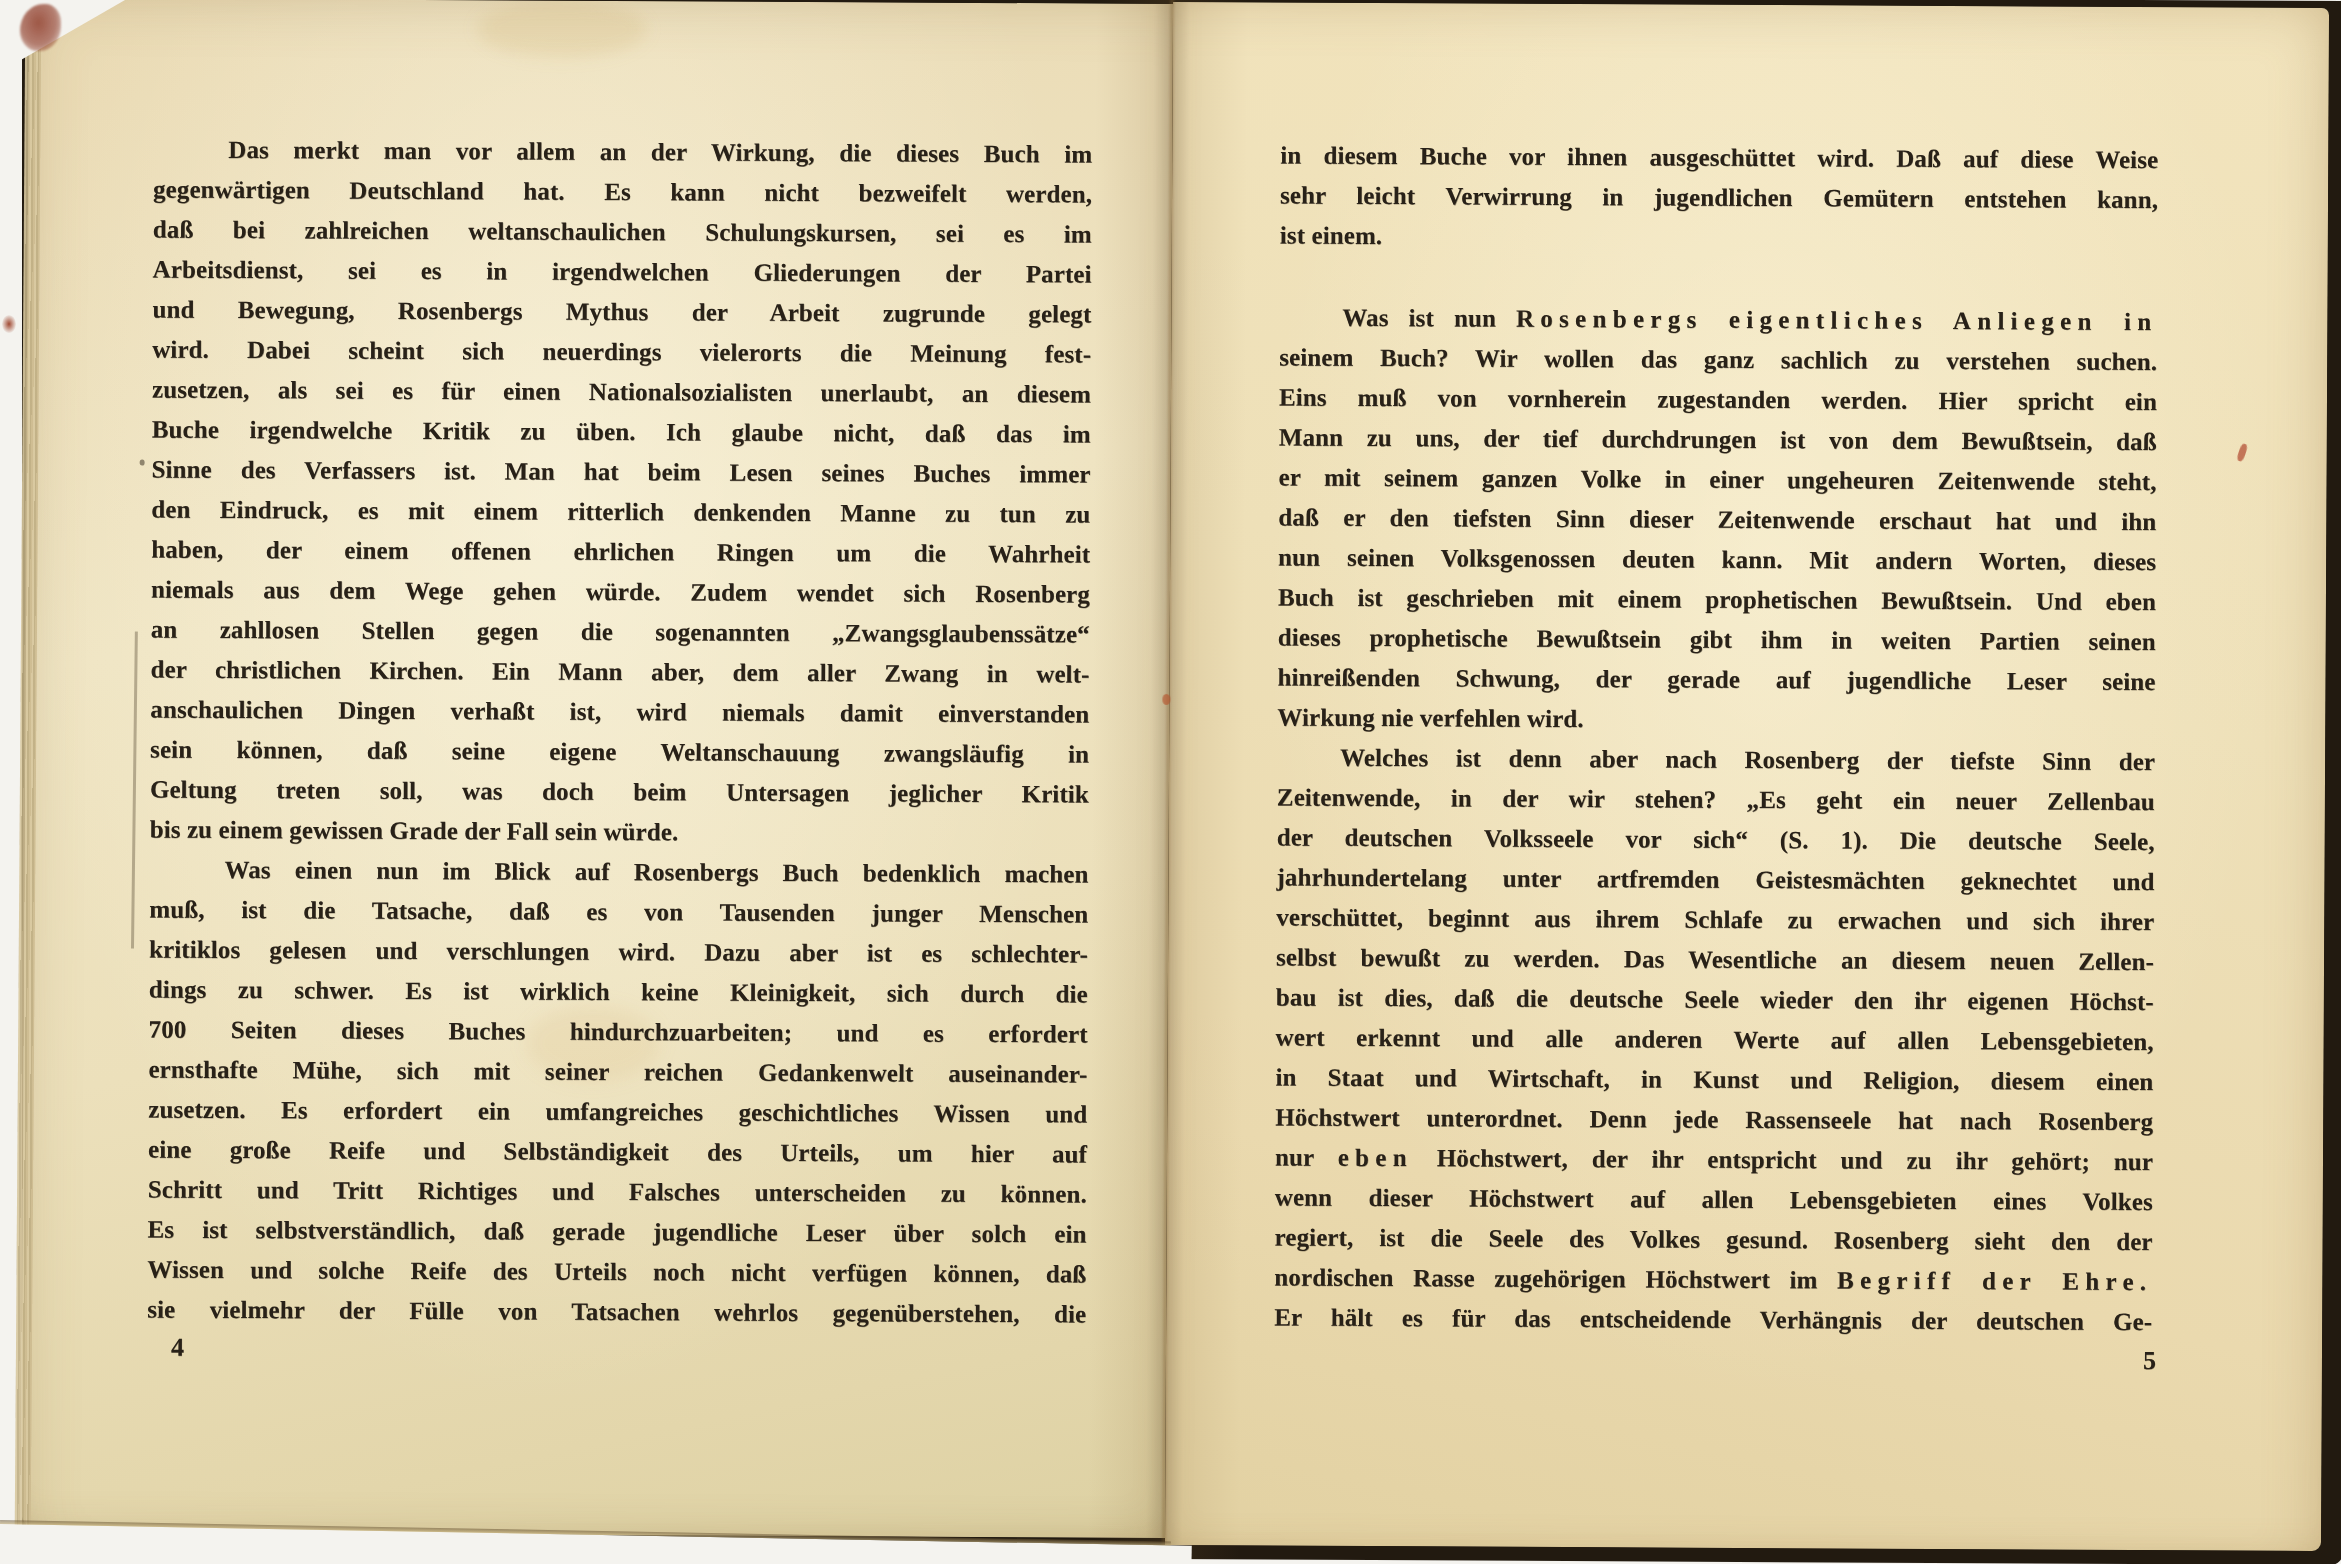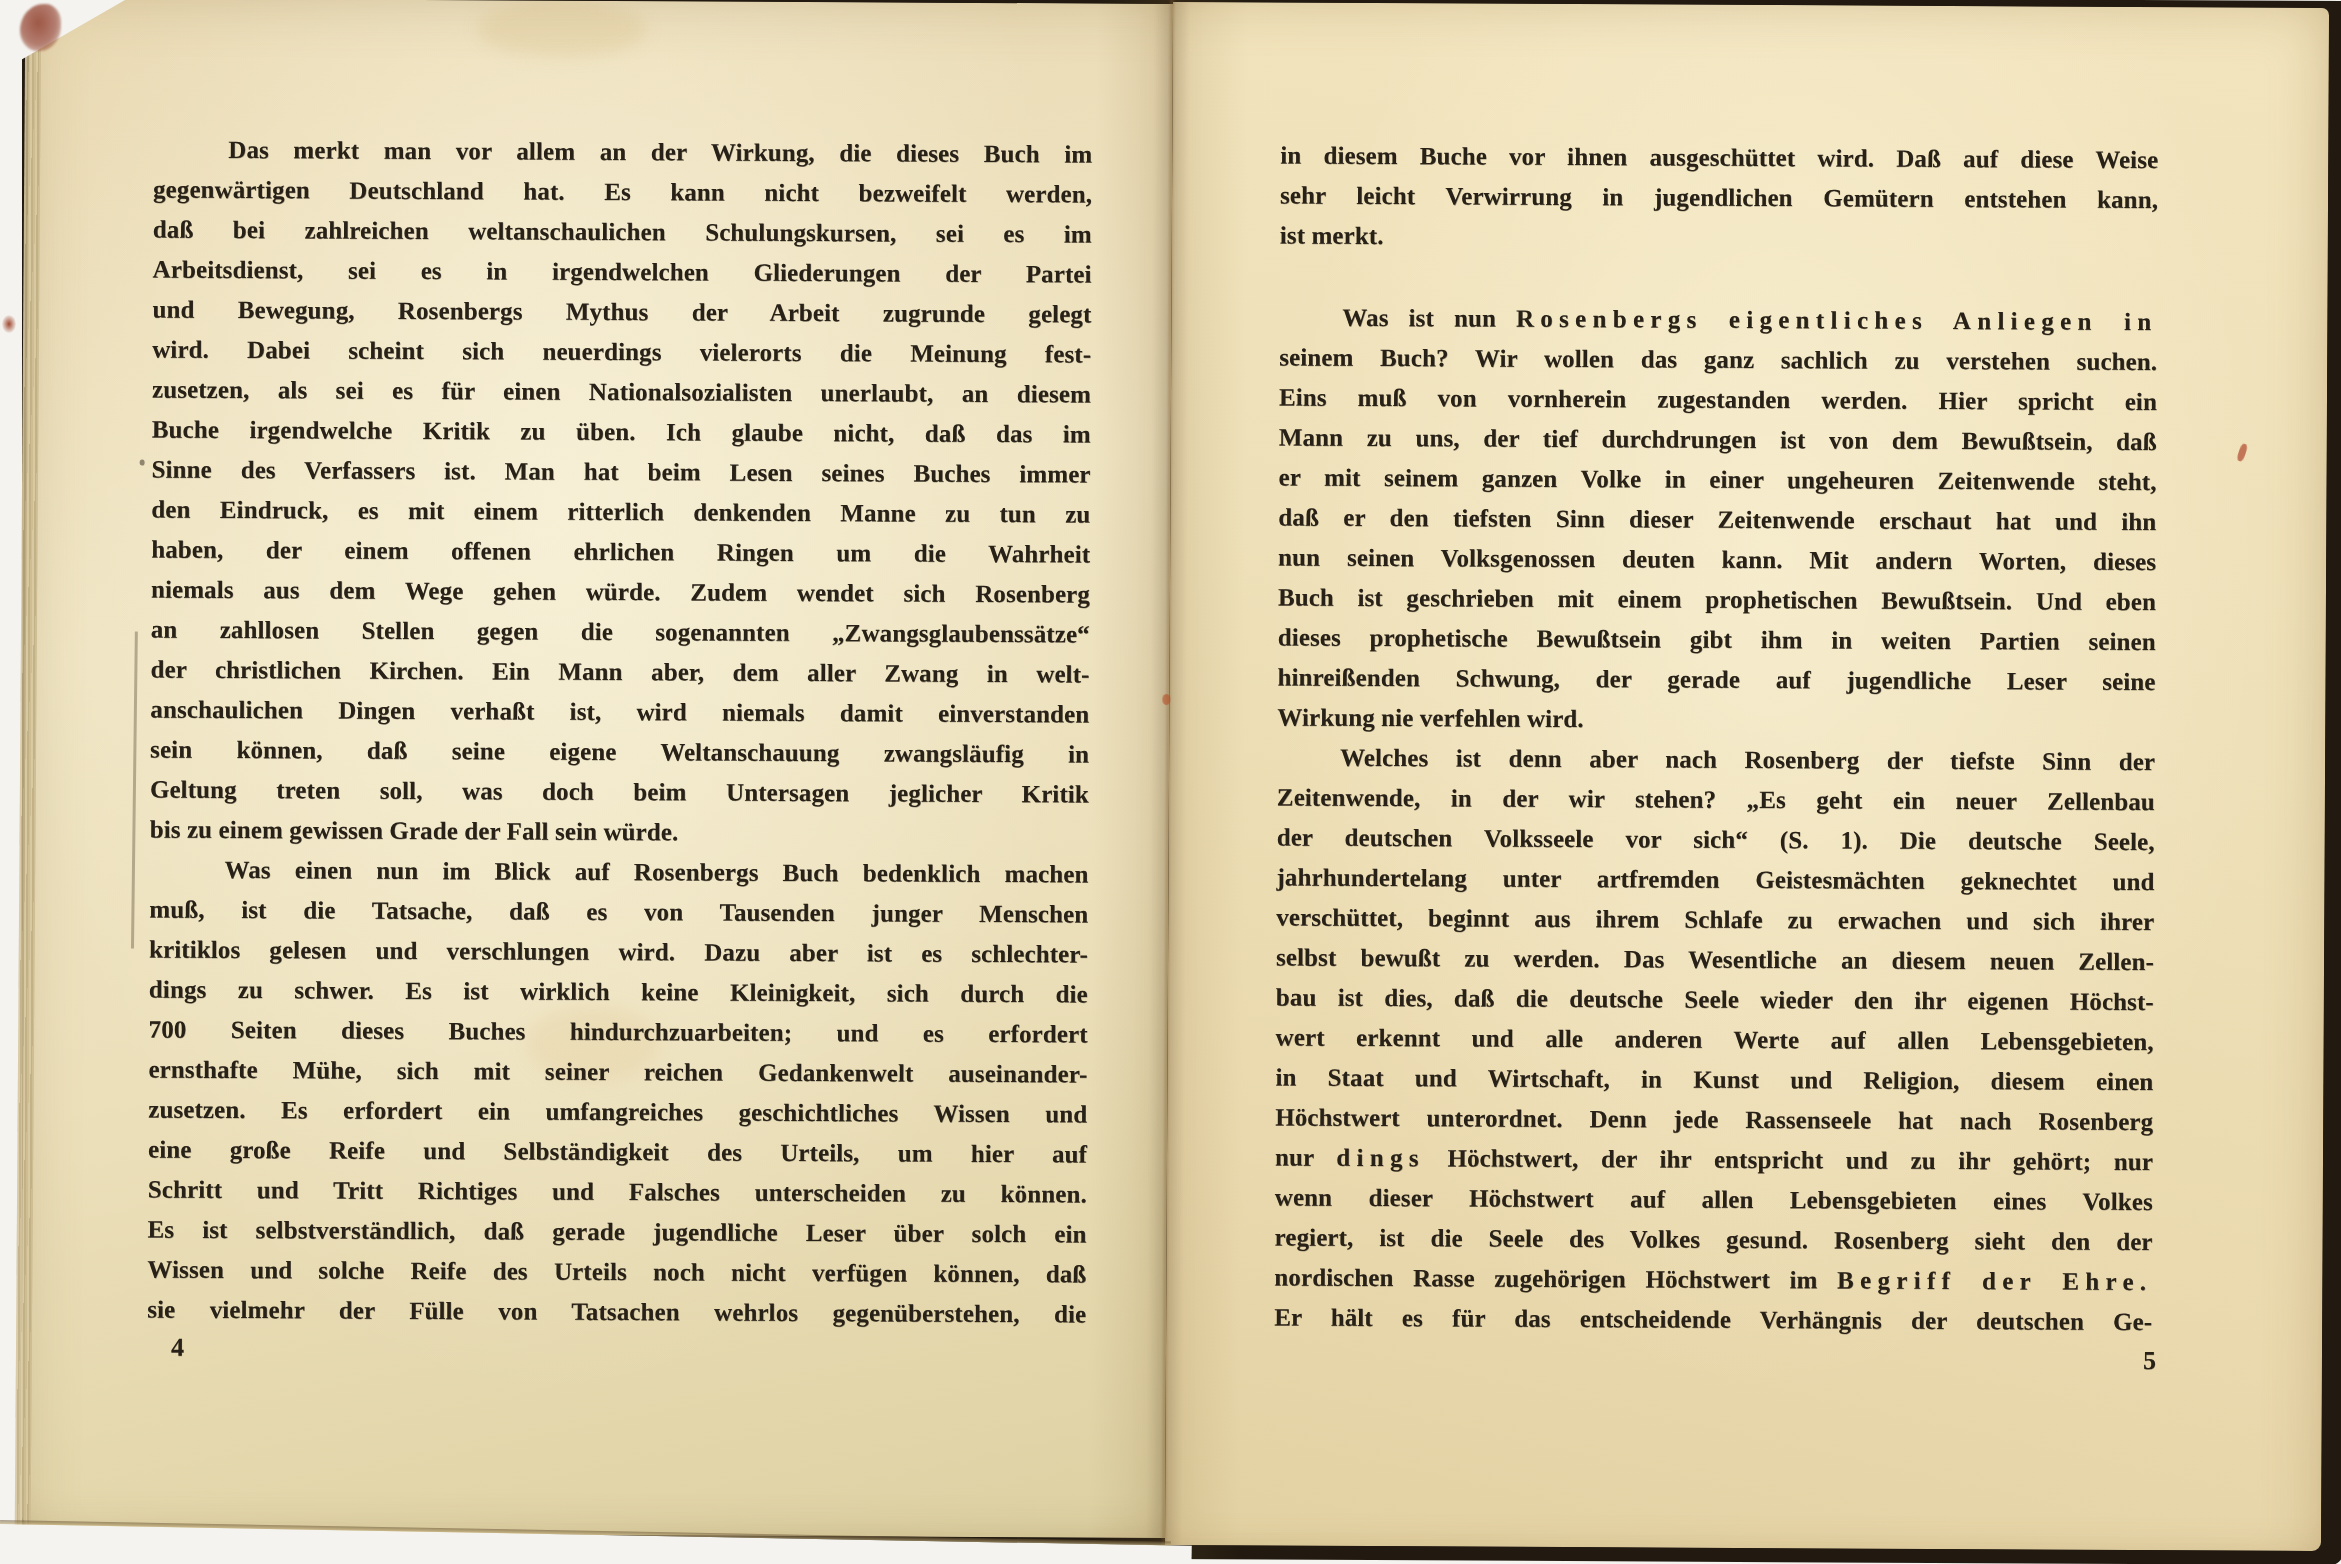--- a/index.html
+++ b/index.html
@@ -181,21 +181,21 @@
           <div class="line"><span>sie vielmehr der Fülle von Tatsachen wehrlos gegenüberstehen, die</span></div>
         </div>
       <div class="pagenum pagenum-left">4</div>
     </div>
 
     <div class="page page-right">
       <div class="stain right-edge-mark"></div>
       <div class="textblock tb-right">
           <div class="line"><span>in diesem Buche vor ihnen ausgeschüttet wird. Daß auf diese Weise</span></div>
           <div class="line"><span>sehr leicht Verwirrung in jugendlichen Gemütern entstehen kann,</span></div>
-          <div class="line short"><span>ist merkt.</span></div>
+          <div class="line short"><span>ist einem.</span></div>
           <div class="line indent gap"><span>Was ist nun </span><span class="sperr">Rosenbergs eigentliches Anliegen in</span></div>
           <div class="line"><span>seinem Buch? Wir wollen das ganz sachlich zu verstehen suchen.</span></div>
           <div class="line"><span>Eins muß von vornherein zugestanden werden. Hier spricht ein</span></div>
           <div class="line"><span>Mann zu uns, der tief durchdrungen ist von dem Bewußtsein, daß</span></div>
           <div class="line"><span>er mit seinem ganzen Volke in einer ungeheuren Zeitenwende steht,</span></div>
           <div class="line"><span>daß er den tiefsten Sinn dieser Zeitenwende erschaut hat und ihn</span></div>
           <div class="line"><span>nun seinen Volksgenossen deuten kann. Mit andern Worten, dieses</span></div>
           <div class="line"><span>Buch ist geschrieben mit einem prophetischen Bewußtsein. Und eben</span></div>
           <div class="line"><span>dieses prophetische Bewußtsein gibt ihm in weiten Partien seinen</span></div>
           <div class="line"><span>hinreißenden Schwung, der gerade auf jugendliche Leser seine</span></div>
@@ -203,21 +203,21 @@
           <div class="line indent"><span>Welches ist denn aber nach Rosenberg der tiefste Sinn der</span></div>
           <div class="line"><span>Zeitenwende, in der wir stehen? „Es geht ein neuer Zellenbau</span></div>
           <div class="line"><span>der deutschen Volksseele vor sich“ (S. 1). Die deutsche Seele,</span></div>
           <div class="line"><span>jahrhundertelang unter artfremden Geistesmächten geknechtet und</span></div>
           <div class="line"><span>verschüttet, beginnt aus ihrem Schlafe zu erwachen und sich ihrer</span></div>
           <div class="line"><span>selbst bewußt zu werden. Das Wesentliche an diesem neuen Zellen-</span></div>
           <div class="line"><span>bau ist dies, daß die deutsche Seele wieder den ihr eigenen Höchst-</span></div>
           <div class="line"><span>wert erkennt und alle anderen Werte auf allen Lebensgebieten,</span></div>
           <div class="line"><span>in Staat und Wirtschaft, in Kunst und Religion, diesem einen</span></div>
           <div class="line"><span>Höchstwert unterordnet. Denn jede Rassenseele hat nach Rosenberg</span></div>
-          <div class="line"><span>nur </span><span class="sperr">dings</span><span> Höchstwert, der ihr entspricht und zu ihr gehört; nur</span></div>
+          <div class="line"><span>nur </span><span class="sperr">eben</span><span> Höchstwert, der ihr entspricht und zu ihr gehört; nur</span></div>
           <div class="line"><span>wenn dieser Höchstwert auf allen Lebensgebieten eines Volkes</span></div>
           <div class="line"><span>regiert, ist die Seele des Volkes gesund. Rosenberg sieht den der</span></div>
           <div class="line"><span>nordischen Rasse zugehörigen Höchstwert im </span><span class="sperr">Begriff der Ehre.</span></div>
           <div class="line"><span>Er hält es für das entscheidende Verhängnis der deutschen Ge-</span></div>
         </div>
       <div class="pagenum pagenum-right">5</div>
     </div>
 
     <div class="gutter"></div>
     <div class="crease"></div>

